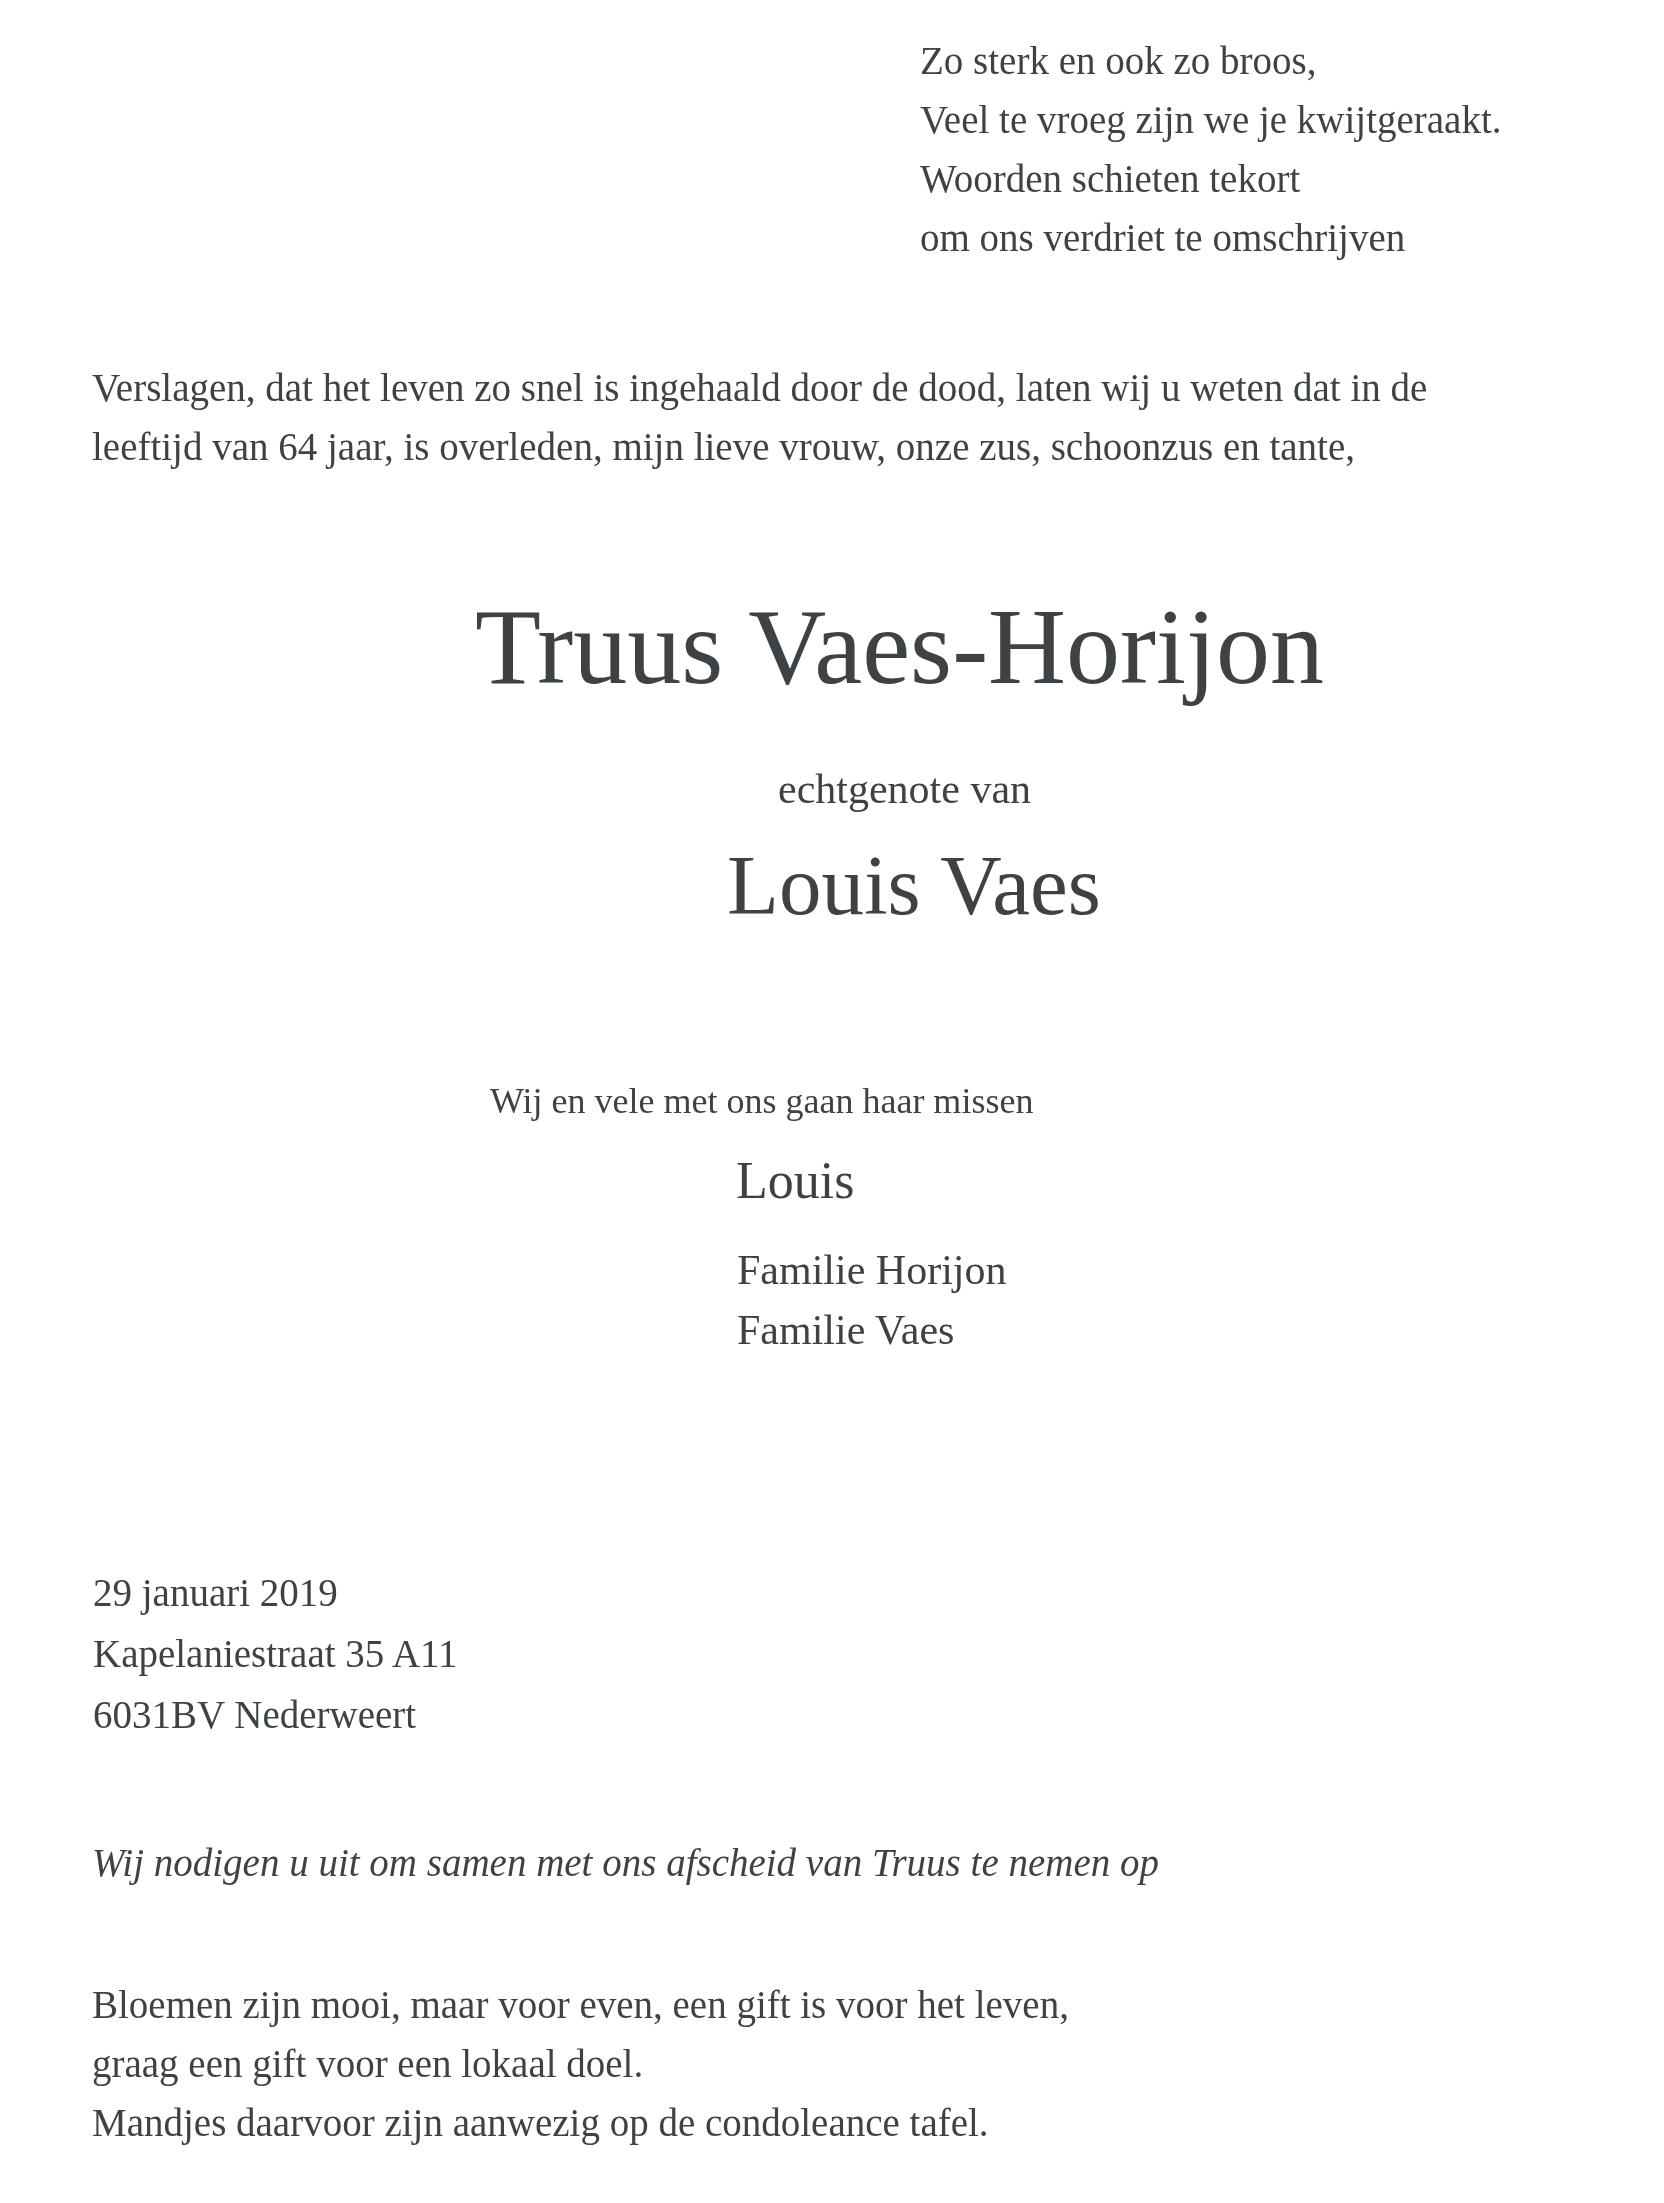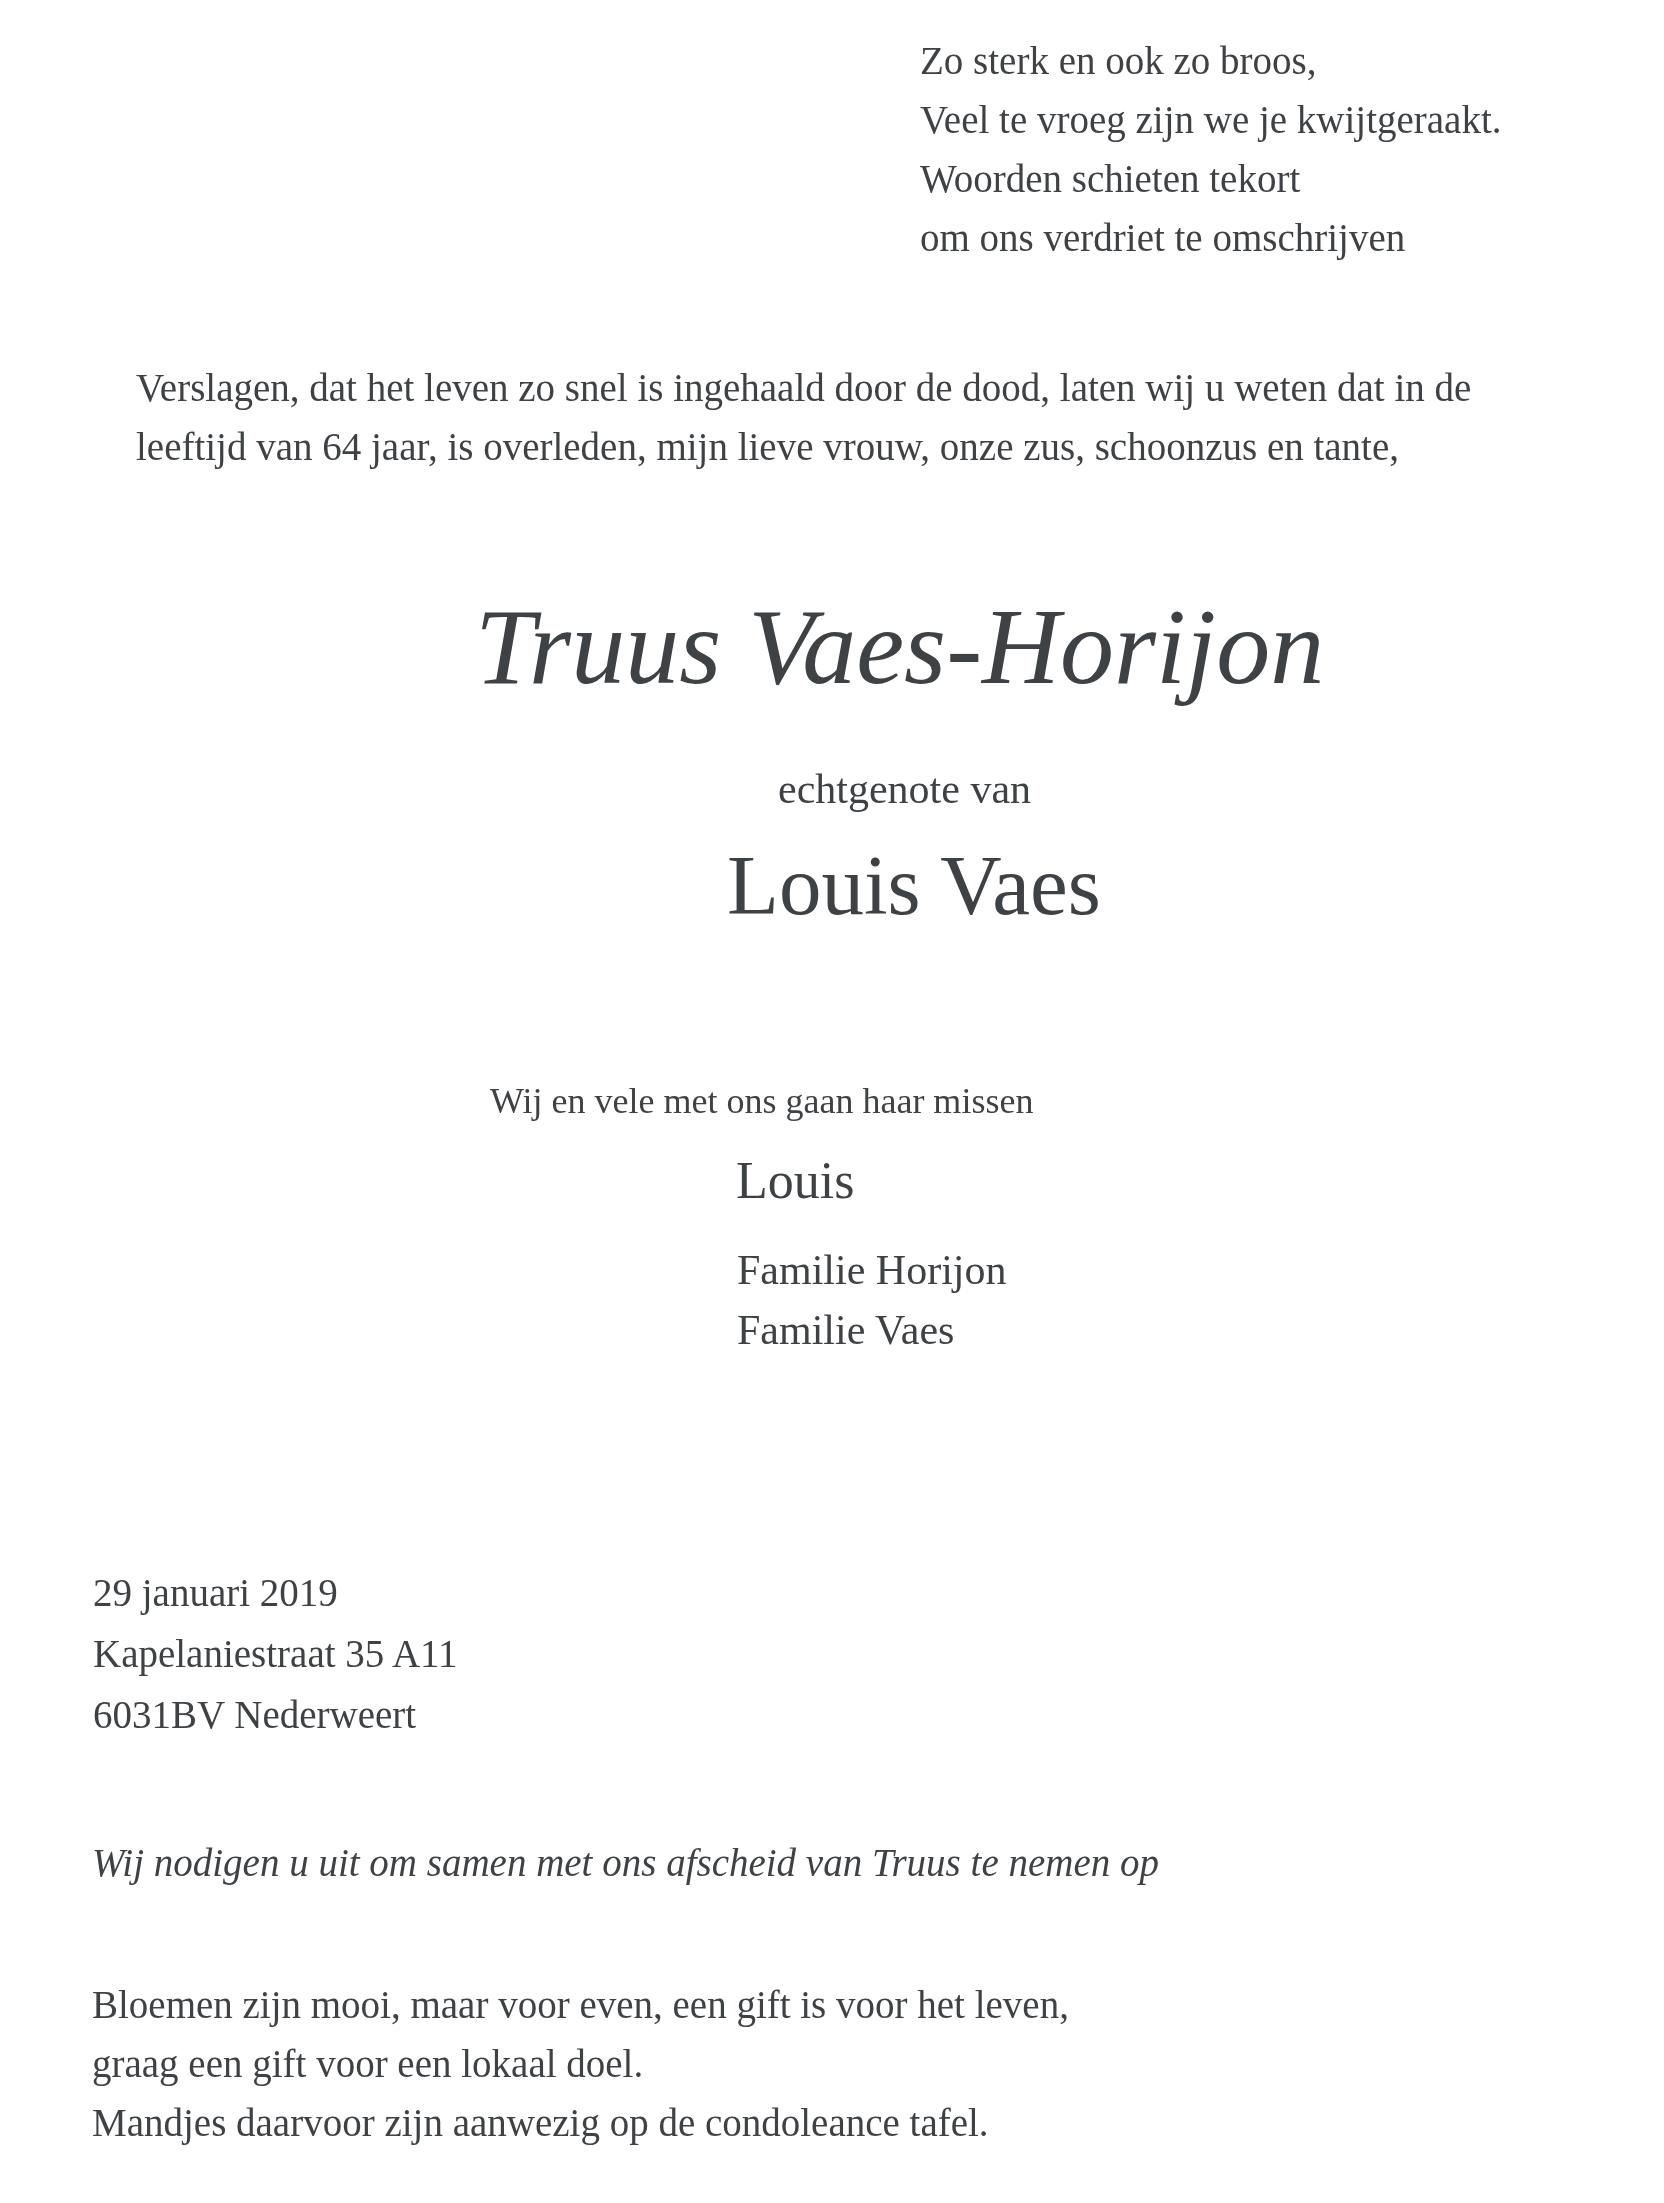--- a/index.html
+++ b/index.html
@@ -30,30 +30,28 @@
     font-size: 39px;
     line-height: 59px;
   }
 
   
   .announcement {
     left: 92px;
     top: 358px;
     font-size: 39px;
     line-height: 59px;
-    margin-left: 44px;
   }
 
   
   .deceased-name {
     left: 475px;
     top: 593px;
     font-size: 108px;
     line-height: 108px;
-    font-style: italic;
   }
 
   .relation-label {
     left: 778px;
     top: 768px;
     font-size: 42px;
     line-height: 42px;
   }
 
   .spouse-name {

